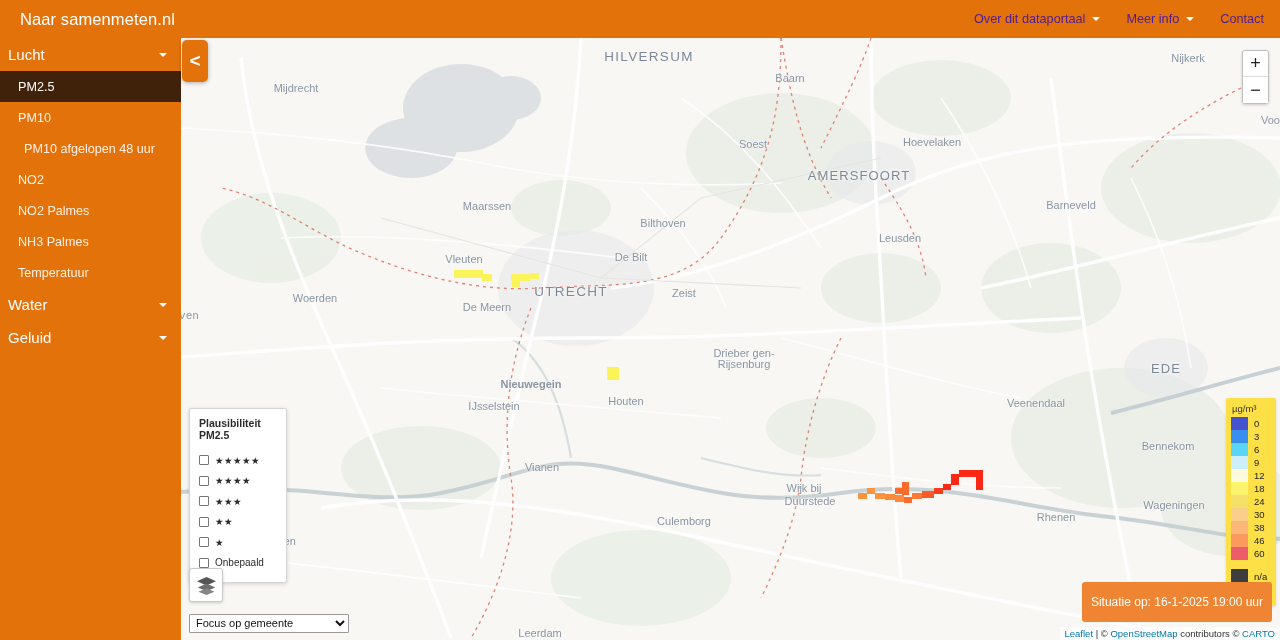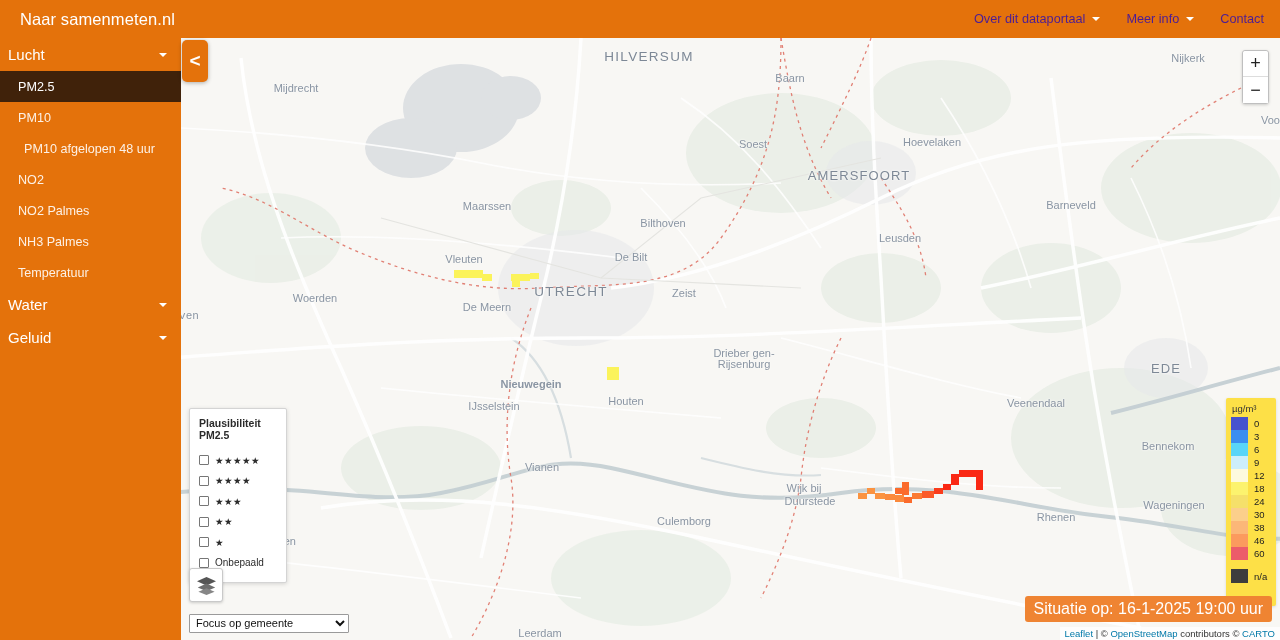--- a/index.html
+++ b/index.html
@@ -131,22 +131,22 @@
   .legend-rows { position: relative; }
   .legend-row { display: flex; align-items: center; height: 13px; }
   .legend-sw { width: 17px; height: 13px; flex: 0 0 auto; }
   .legend-val { font-size: 9.5px; color: #222; margin-left: 6px; line-height: 13px; }
   .legend-na { display: flex; align-items: center; margin-top: 9px; }
   .legend-na .legend-sw { height: 14px; }
 
   
   .situatie {
     position: absolute; right: 8px; bottom: 18px; z-index: 45;
-    background: #ef8432; color: #ffffff; font-size: 16px;
-    padding: 4px 9px; border-radius: 3px; white-space: nowrap;
+    background: #ef8432; color: #ffffff; font-size: 12px;
+    padding: 13px 9px; border-radius: 3px; white-space: nowrap;
   }
 
   
   .attrib {
     position: absolute; right: 0; bottom: 0; z-index: 45;
     background: rgba(255,255,255,.78); font-size: 9.5px; color: #333;
     padding: 1px 5px; white-space: nowrap; text-align: center;
   }
   .attrib a { color: #0078a8; text-decoration: none; }
 </style>

